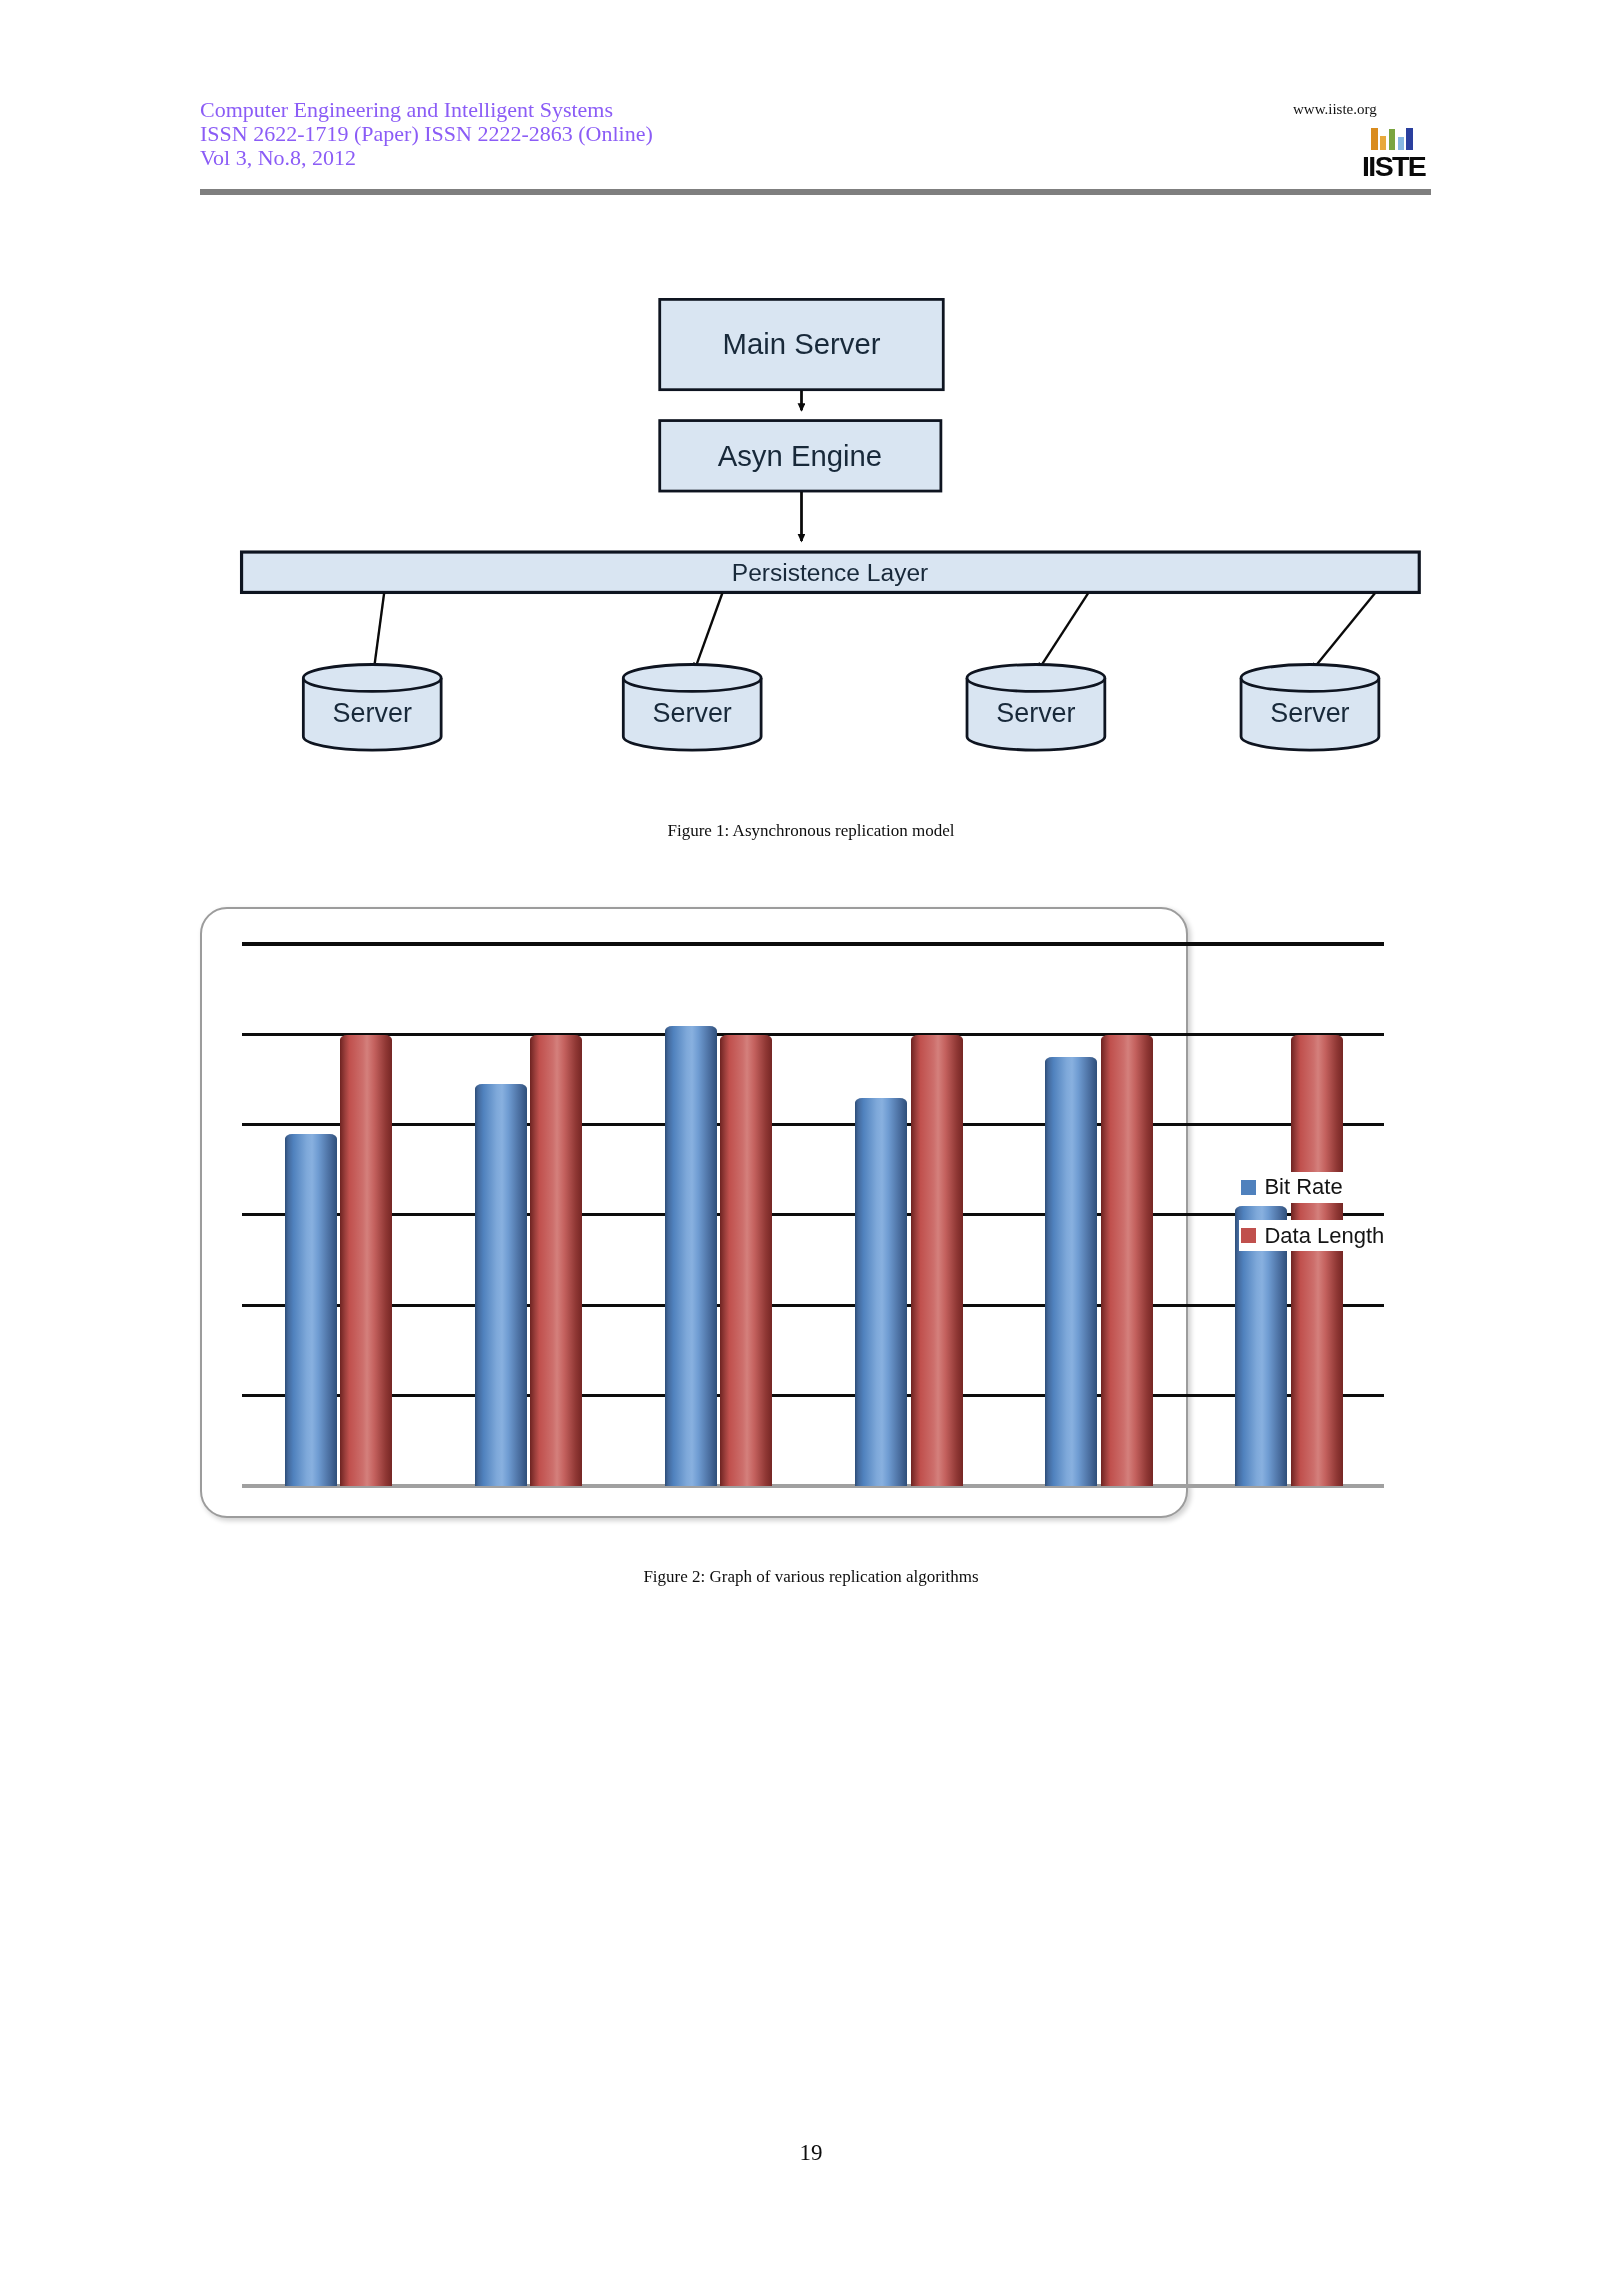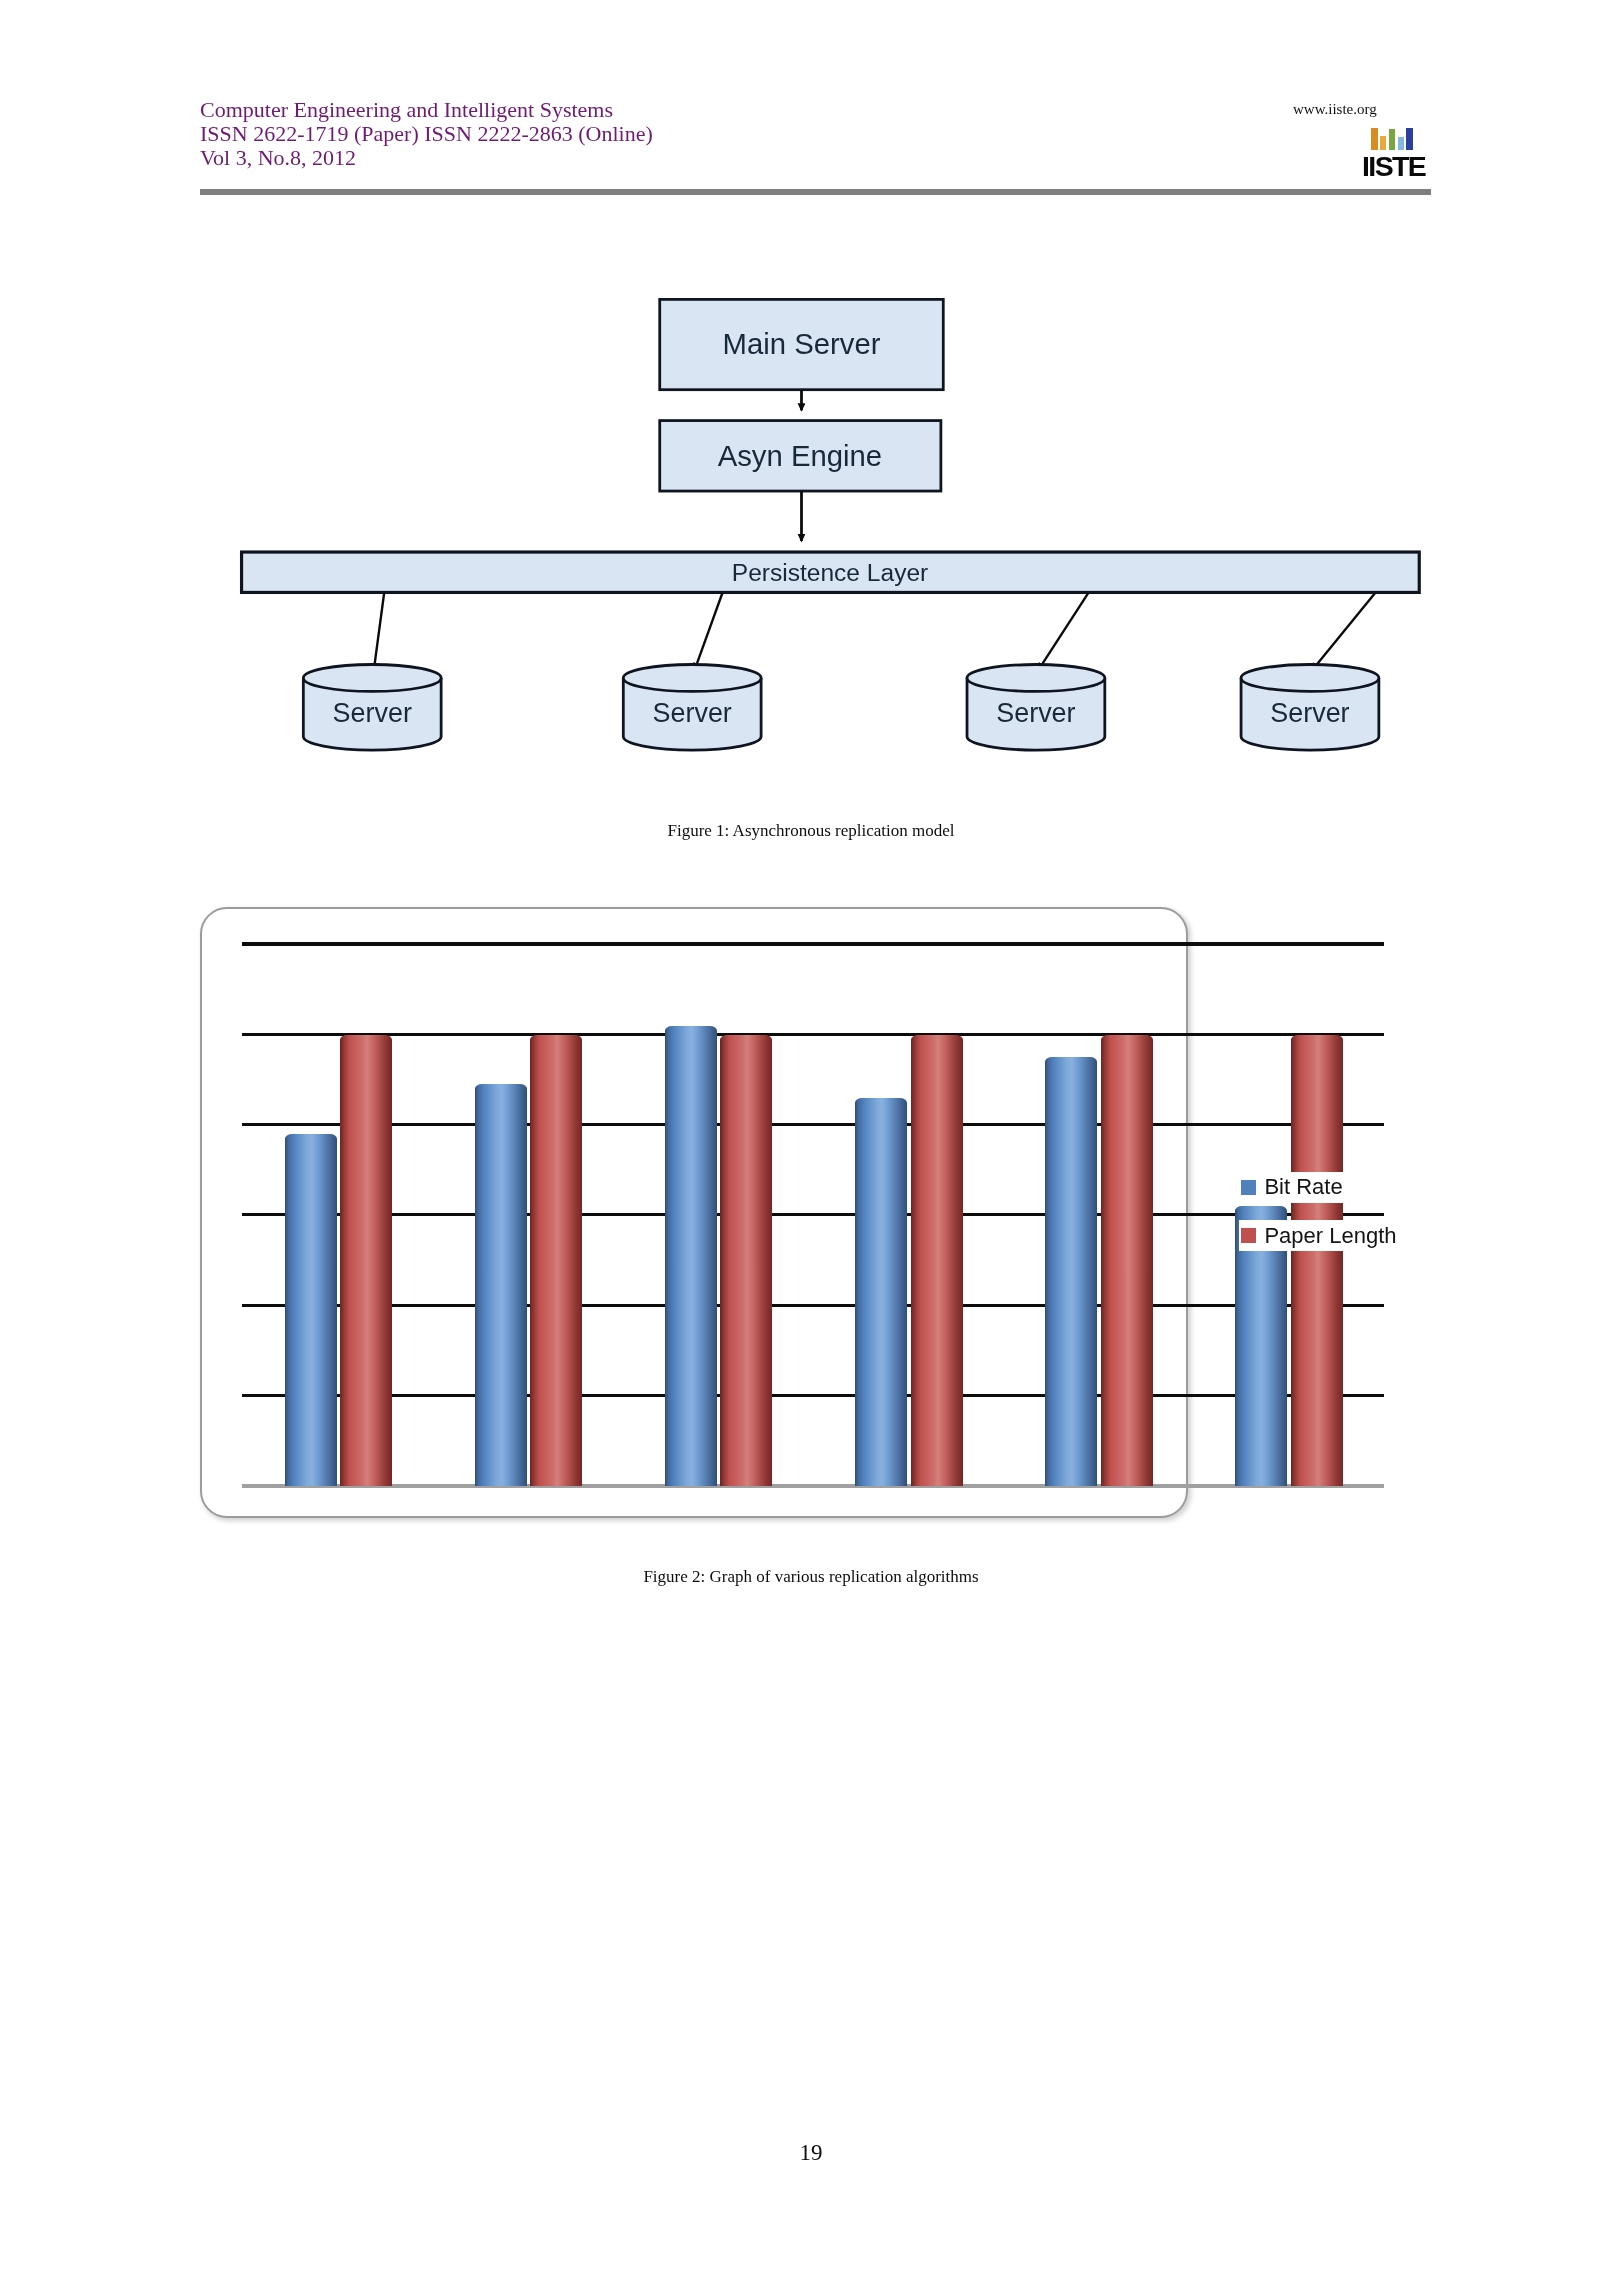--- a/index.html
+++ b/index.html
@@ -1,21 +1,21 @@
 <!DOCTYPE html>
 <html style="font-size:12.7px"><head>
 <meta charset="utf-8">
 <style>
   html,body{margin:0;padding:0;}
   body{
     width:1622px;height:2295px;position:relative;background:#ffffff;
     font-family:"Liberation Serif", serif;color:#111;overflow:hidden;
   }
   
-  .header-left{position:absolute;left:200px;top:98px;font-size:22px;line-height:24px;color:#701a75;}
+  .header-left{position:absolute;left:200px;top:98px;font-size:22px;line-height:24px;color:#8b5cf6;}
   .header-url{position:absolute;left:1293px;top:101px;font-size:15px;color:#121212;}
   .logo{position:absolute;left:1362px;top:125px;width:60px;height:67px;text-align:right;}
   .logo-bars{display:flex;align-items:flex-end;justify-content:center;gap:2.4px;height:25px;}
   .logo-bar{width:6.3px;display:inline-block;}
   .logo-bar:nth-child(1){height:22px;}
   .logo-bar:nth-child(2){height:14.3px;}
   .logo-bar:nth-child(3){height:20.6px;}
   .logo-bar:nth-child(4){height:13.5px;}
   .logo-bar:nth-child(5){height:22px;}
   .logo-text{font-family:"Liberation Sans", sans-serif;font-weight:bold;font-size:28.5px;
@@ -139,21 +139,21 @@
       <div class="bar bar-red" style="left: 859px; width: 52px; height: 451px;"></div>
       <div class="bar bar-red" style="left: 1049px; width: 52px; height: 451px;"></div>
     </div>
   <div class="legend">
     <div class="legend-item">
       <span class="legend-swatch" style="background: rgb(79, 129, 189);"></span>
       <span class="legend-label">Bit Rate</span>
     </div>
     <div class="legend-item">
       <span class="legend-swatch" style="background: rgb(192, 80, 77);"></span>
-      <span class="legend-label">Paper Length</span>
+      <span class="legend-label">Data Length</span>
     </div>
   </div>
 </div>
 
 <div id="caption2" class="caption">Figure 2: Graph of various replication algorithms</div>
 
 <div class="page-number">19</div>
 
 
 </body></html>

